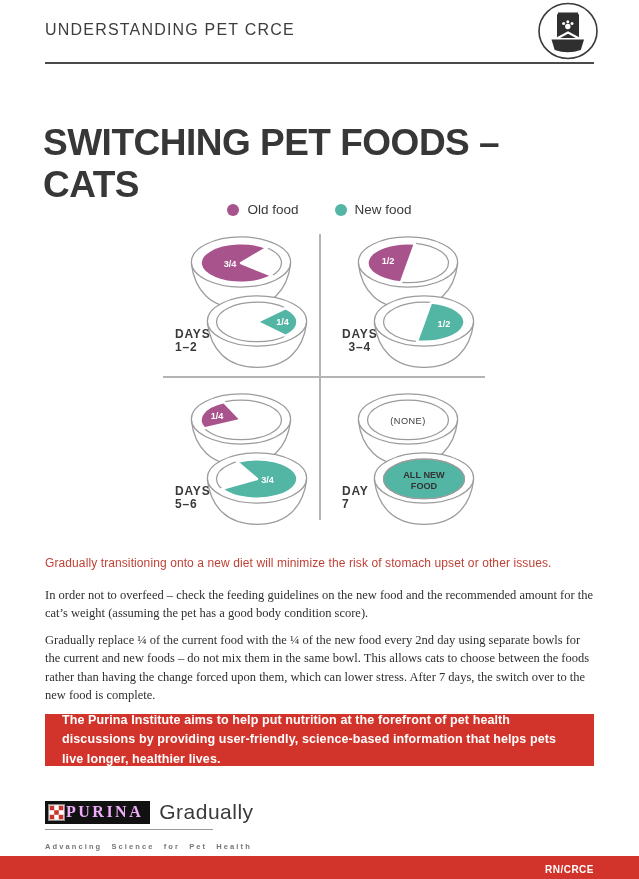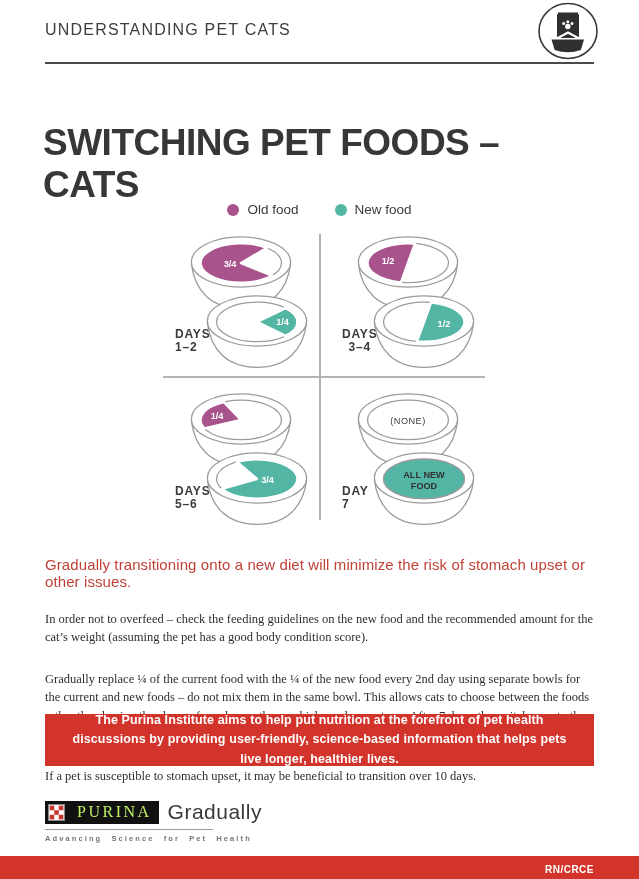--- a/index.html
+++ b/index.html
@@ -29,51 +29,51 @@
   .diagram { position:absolute; left:153px; top:228px; width:334px; height:306px; }
   .vline { position:absolute; left:166px; top:6px; width:1.5px; height:286px; background:#b4b4b4; }
   .hline { position:absolute; left:10px; top:148px; width:322px; height:1.5px; background:#b4b4b4; }
   .quad { position:absolute; width:163px; height:148px; }
   .quad-label { position:absolute; left:20px; top:63px; font-size:12px; font-weight:bold; color:#3a3a3a; letter-spacing:0.8px; line-height:1.12;margin-top:32px; }
   .bowl { position:absolute; }
   .bowl.top { left:33px; top:0; z-index:1; }
   .bowl.bottom { left:49px; top:59px; z-index:2; }
   .statement {
     position:absolute; left:45px; top:556px; width:549px;
-    font-size:15px; color:#bf4136; letter-spacing:0.1px;
+    font-size:12px; color:#bf4136; letter-spacing:0.1px;
   }
   .bodytext {
     position:absolute; left:45px; top:586px; width:549px;
     font-family:"Liberation Serif", serif; font-size:12.5px; color:#2f2f2f; line-height:1.45;
   }
-  .bodytext p { margin-bottom:9px;margin-top:24px; }
+  .bodytext p { margin-bottom:9px; }
   .infobox {
     position:absolute; left:45px; top:714px; width:549px; height:52px;
-    display:flex; align-items:center; padding:0 17px;text-align:center;
+    display:flex; align-items:center; padding:0 17px;
   }
   .infobox p { color:#fff; font-size:12.5px; font-weight:bold; line-height:1.55; letter-spacing:0.1px; }
   .footer-logo { position:absolute; left:45px; top:800px; }
   .logo-row { display:flex; align-items:center; }
   .logo-black-box { display:flex; align-items:center; background:#111; padding:2px 7px 2px 3px; height:23px; }
-  .logo-purina { font-family:"Liberation Serif", serif; font-weight:normal; color:#bef264; font-size:16px; letter-spacing:2.5px; margin-left:12px; }
+  .logo-purina { font-family:"Liberation Serif", serif; font-weight:bold; color:#f0abfc; font-size:16px; letter-spacing:2.5px; margin-left:1px; }
   .logo-institute { font-size:21px; color:#3a3a3a; font-weight:400; letter-spacing:0.5px; margin-left:9px; }
   .logo-rule { width:168px; height:1px; background:#9a9a9a; margin-top:5px; }
-  .logo-tagline { font-size:7.5px; font-weight:bold; letter-spacing:2.1px; word-spacing:5px; color:#757575; margin-top:4px; }
+  .logo-tagline { font-size:7.5px; font-weight:bold; letter-spacing:2.1px; word-spacing:5px; color:#757575; margin-top:12px; }
   .bottom-bar {
     position:absolute; left:0; top:856px; width:639px; height:23px;
     text-align:right; padding-right:45px; line-height:23px;
   }
   .bottom-bar span { color:#fff; font-size:10px; font-weight:bold; letter-spacing:0.5px; }
 </style>
 </head>
 <body>
 
 <div class="page">
 
-  <div class="header-title">UNDERSTANDING PET CATS</div>
+  <div class="header-title">UNDERSTANDING PET CRCE</div>
 
   <svg class="header-icon" width="64" height="58" viewBox="0 0 64 58">
     <ellipse cx="32" cy="29" rx="29" ry="27.5" fill="#ffffff" stroke="#3a3a3a" stroke-width="1.6"></ellipse>
     <rect x="21" y="12" width="22" height="24" rx="1" fill="#2f2f2f"></rect>
     <rect x="22" y="10.5" width="20" height="3" fill="#2f2f2f"></rect>
     <circle cx="31.8" cy="24.5" r="2.7" fill="#ffffff"></circle>
     <circle cx="27.6" cy="21.4" r="1.5" fill="#ffffff"></circle>
     <circle cx="31.8" cy="19.8" r="1.5" fill="#ffffff"></circle>
     <circle cx="36" cy="21.4" r="1.5" fill="#ffffff"></circle>
     <path d="M20 37 L32 30.5 L44 37" stroke="#ffffff" stroke-width="2.2" fill="none"></path>

